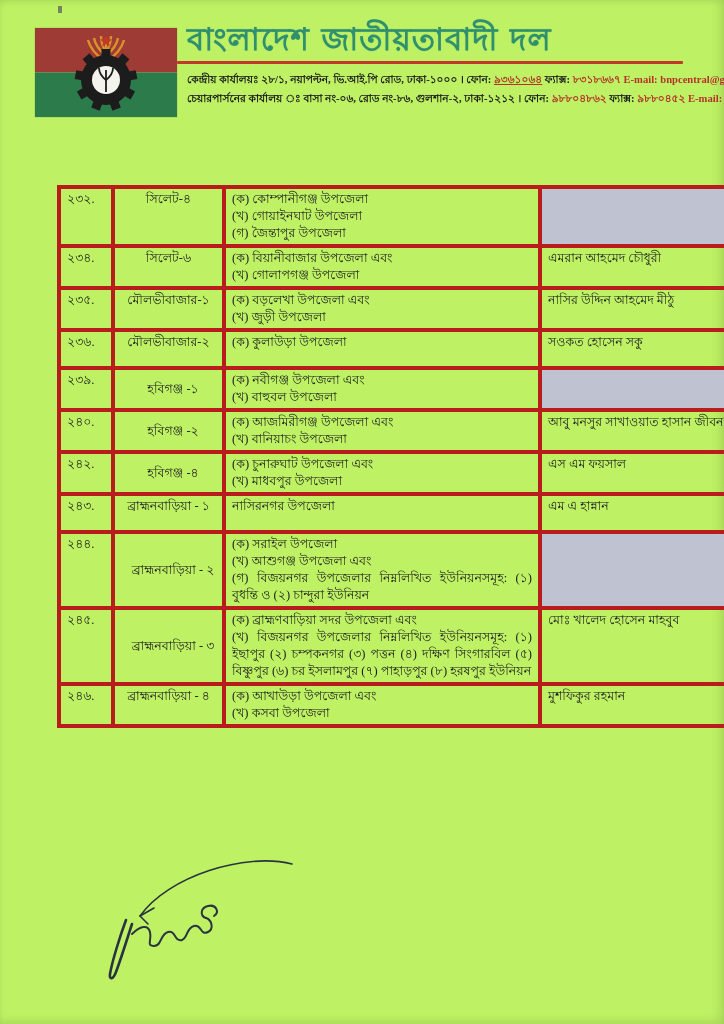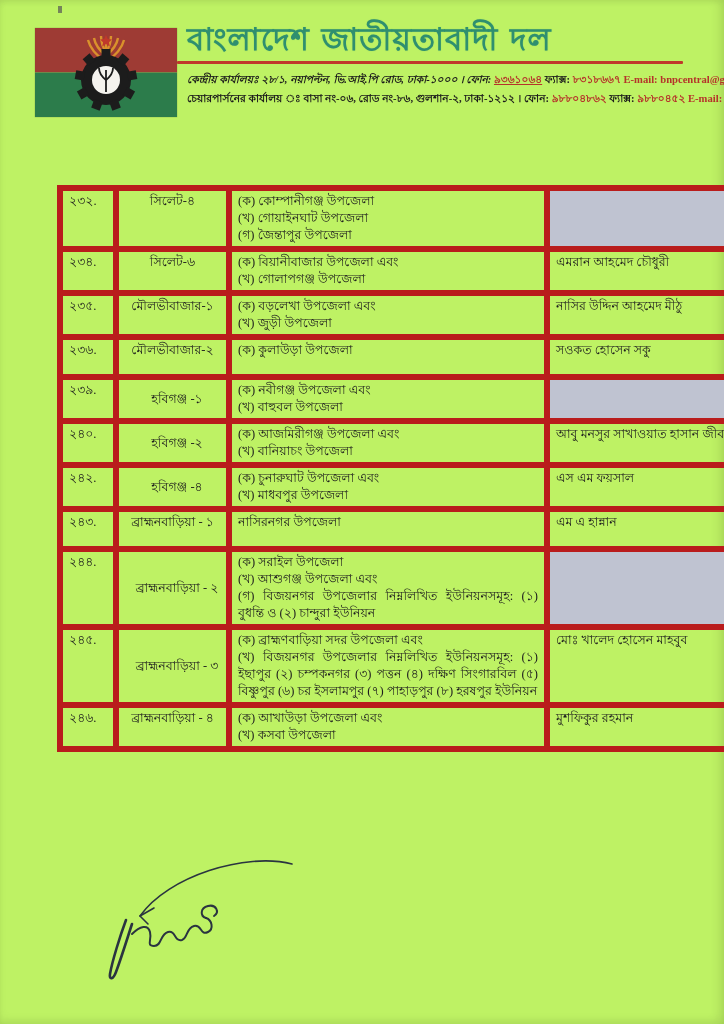--- a/index.html
+++ b/index.html
@@ -19,21 +19,21 @@
   }
   .red-rule{height:3px;margin:3px 0 6px -10px;width:506px;border-radius:1px;}
   .addr{font-size:10.6px;font-weight:bold;line-height:1.8;white-space:nowrap;}
   
   table.const{
     position:absolute;left:57px;top:185px;width:616px;
     border-collapse:collapse;table-layout:fixed;
     font-size:12.5px;color:#1d1d1d;
   }
   table.const td{
-    border:6px solid #b91c1c;vertical-align:top;
+    border:4px solid #b91c1c;vertical-align:top;
     padding:2px 6px 2px 6px;line-height:17px;
   }
   td.c-serial{width:38px;padding-left:3px;padding-right:2px;}
   td.c-dist{width:95px;text-align:center;}
   td.c-dist.mid{vertical-align:middle;padding-left:15px;}
   td.c-areas{width:300px;}
   td.c-name{width:183px;}
   .area-line{text-align:justify;}
   tr.tall td{height:30px;}
   
@@ -83,21 +83,21 @@
         <path d="M71 52 C76 48 78 44 78 40"></path>
       </g>
     </g>
 
     <path d="M71 7 l1.8 4 4.2 .4 -3.2 2.8 1 4.2 -3.8 -2.3 -3.8 2.3 1 -4.2 -3.2 -2.8 4.2 -.4 z" fill="#c0392b"></path>
   </svg>
 
   <div class="header-right">
     <div class="org-title" style="color: rgb(47, 143, 111);">বাংলাদেশ জাতীয়তাবাদী দল</div>
     <div class="red-rule" style="background: rgb(192, 57, 43);"></div>
-    <div class="addr"><span style="color: rgb(27, 27, 27); font-style: italic;">কেন্দ্রীয় কার্যালয়ঃ ২৮/১, নয়াপল্টন, ভি.আই.পি রোড, ঢাকা-১০০০ । ফোন: </span><span style="color: rgb(181, 52, 42); text-decoration: underline;">৯৩৬১০৬৪</span><span style="color: rgb(27, 27, 27);"> ফ্যাক্স: </span><span style="color: rgb(181, 52, 42);">৮৩১৮৬৬৭</span><span style="color: rgb(181, 52, 42);"> E-mail: bnpcentral@gmail.com</span></div>
+    <div class="addr"><span style="color: rgb(27, 27, 27);">কেন্দ্রীয় কার্যালয়ঃ ২৮/১, নয়াপল্টন, ভি.আই.পি রোড, ঢাকা-১০০০ । ফোন: </span><span style="color: rgb(181, 52, 42); text-decoration: underline;">৯৩৬১০৬৪</span><span style="color: rgb(27, 27, 27);"> ফ্যাক্স: </span><span style="color: rgb(181, 52, 42);">৮৩১৮৬৬৭</span><span style="color: rgb(181, 52, 42);"> E-mail: bnpcentral@gmail.com</span></div>
     <div class="addr"><span style="color: rgb(27, 27, 27);">চেয়ারপার্সনের কার্যালয় ঃ বাসা নং-০৬, রোড নং-৮৬, গুলশান-২, ঢাকা-১২১২ । ফোন: </span><span style="color: rgb(181, 52, 42);">৯৮৮০৪৮৬২</span><span style="color: rgb(27, 27, 27);"> ফ্যাক্স: </span><span style="color: rgb(181, 52, 42);">৯৮৮০৪৫২</span><span style="color: rgb(181, 52, 42);"> E-mail: bnpcpo@gmail.com</span></div>
   </div>
 
   <table class="const">
     <tbody id="table-body">
         <tr>
           <td class="c-serial">২৩২.</td>
           <td class="c-dist">সিলেট-৪</td>
           <td class="c-areas">
             <div class="area-line">(ক) কোম্পানীগঞ্জ উপজেলা</div>

